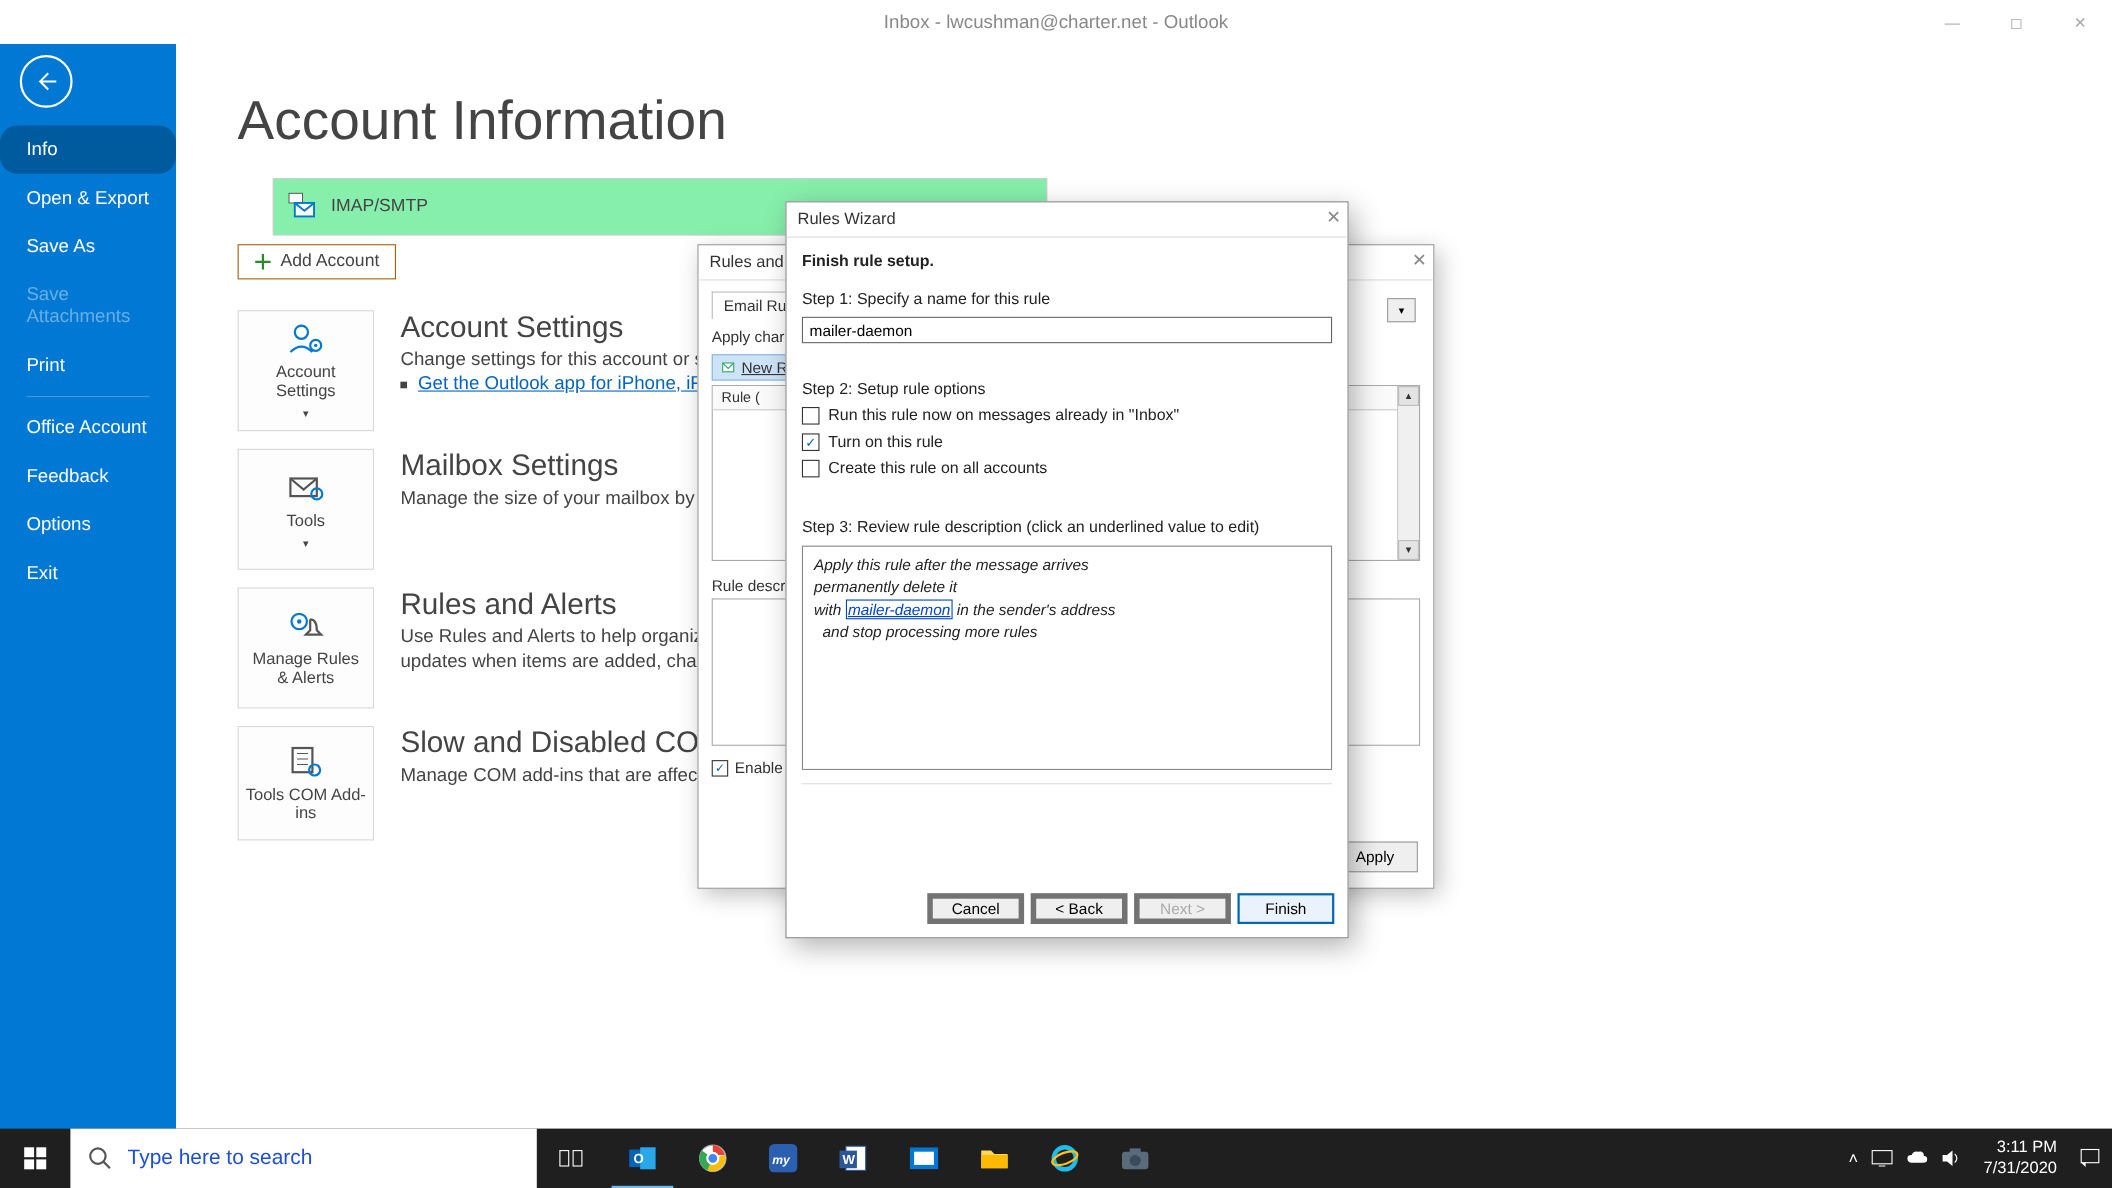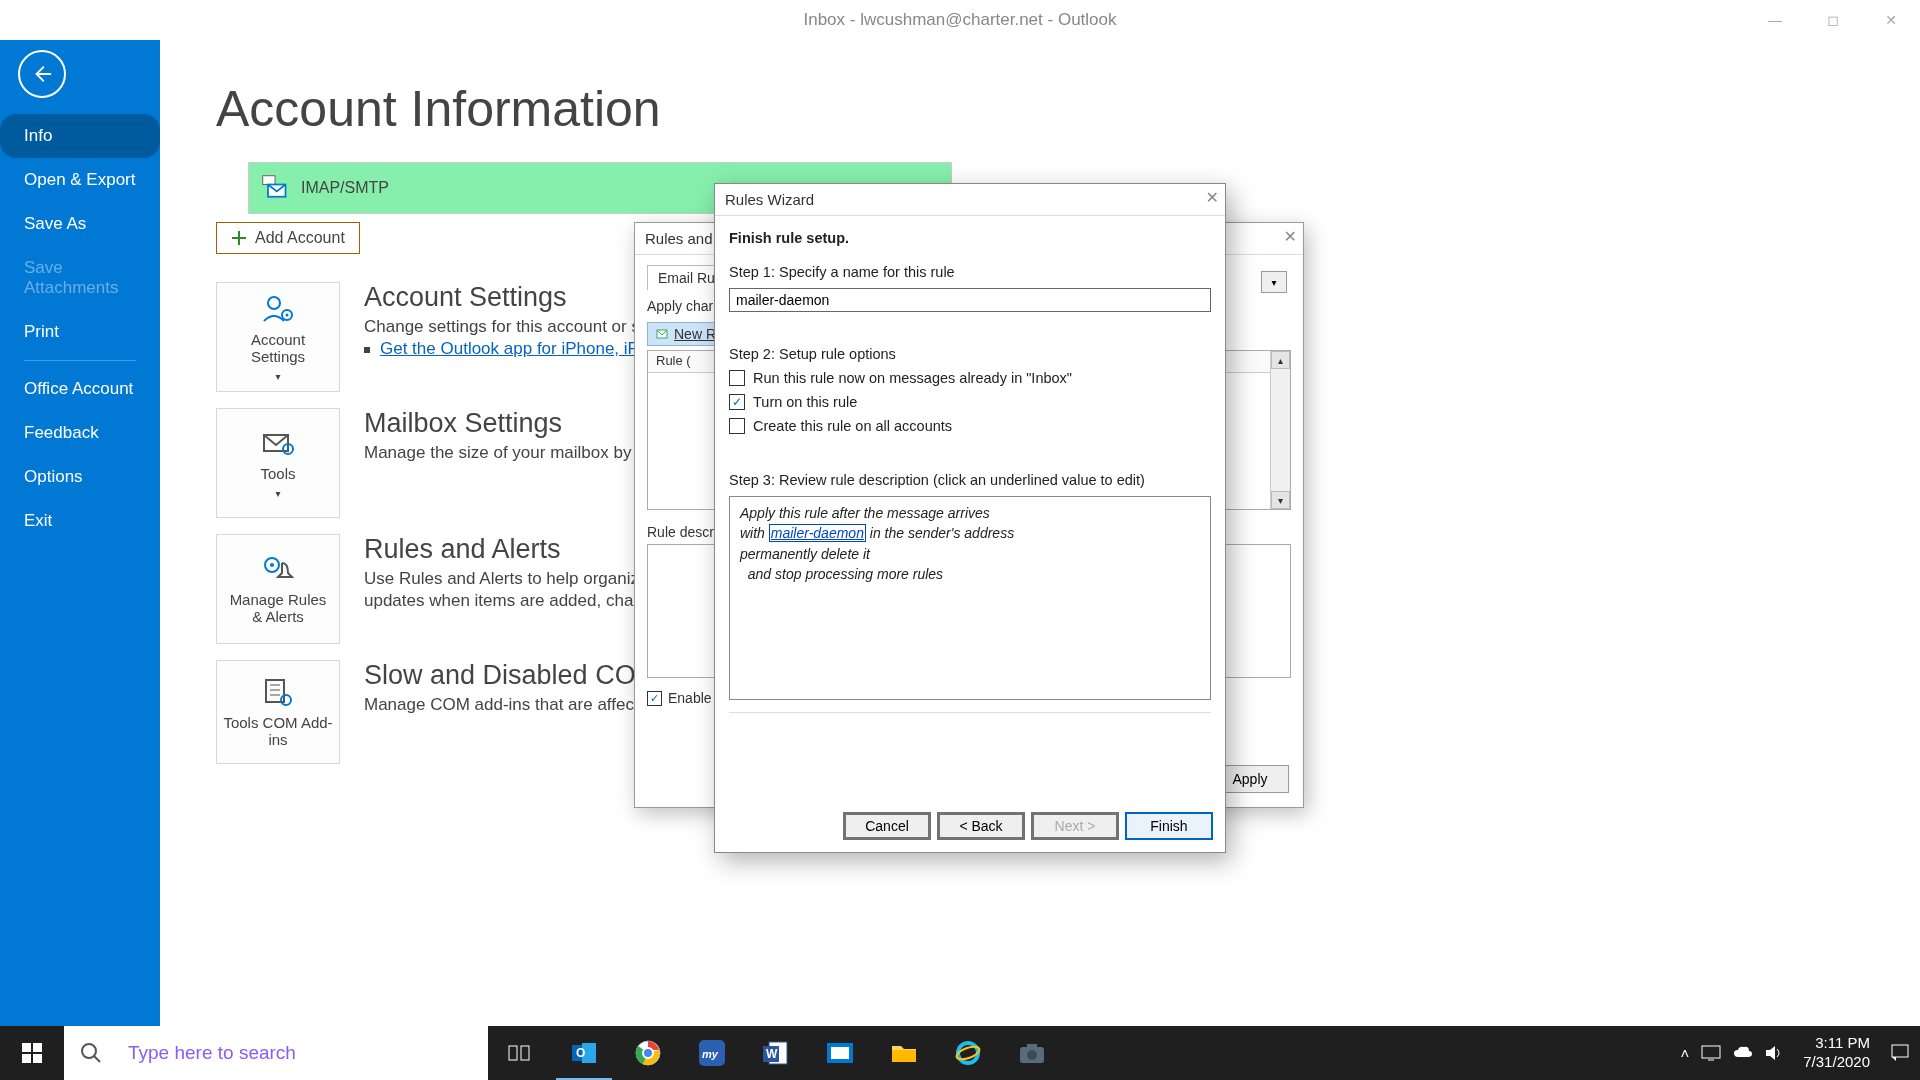--- a/index.html
+++ b/index.html
@@ -63,21 +63,21 @@
 .dlg-wizard { position: absolute; left: 714px; top: 183px; width: 512px; height: 670px; background: #fff; border: 1px solid #888; box-shadow: 6px 8px 24px rgba(0,0,0,0.3); z-index: 10; }
 .wiz-body { padding: 8px 14px; font-size: 14.5px; color: #222; }
 .wiz-subtitle { margin: 6px 0 18px 0; font-weight: bold; }
 .wiz-step { font-weight: 400; margin-bottom: 8px; }
 .wiz-input { width: 482px; height: 24px; border: 1px solid #666; padding: 2px 6px; font-size: 14px; }
 .wiz-check { display: flex; align-items: center; gap: 8px; margin: 8px 0; font-size: 14.5px; }
 .wiz-check .box { width: 16px; height: 16px; border: 1.5px solid #333; display: flex; align-items: center; justify-content: center; font-size: 12px; color: #0066bb; }
 .wiz-desc-box { border: 1px solid #888; height: 204px; padding: 6px 10px; font-size: 14px; line-height: 1.45; font-style: italic; }
 .wiz-desc-box .link { color: #0044cc; text-decoration: underline; border: 1px solid #0044cc; padding: 0 1px; }
 .wiz-buttons { position: absolute; bottom: 12px; right: 12px; display: flex; gap: 6px; }
-.wiz-btn { width: 88px; height: 28px; border: 3px solid #737373; background: #efefef; font-size: 14px; }
+.wiz-btn { width: 88px; height: 28px; border: 5px solid #737373; background: #efefef; font-size: 14px; }
 .wiz-btn.disabled { color: #aaa; }
 .wiz-btn.primary { border: 2px solid #0066bb; background: #eaf2fb; }
 .wiz-hr { border: none; border-top: 1px solid #ddd; margin: 12px 0; }
 
 
 .taskbar { position: absolute; bottom: 0; left: 0; right: 0; height: 54px; background: #1f1f1f; display: flex; align-items: center; color: #fff; }
 .tb-start { width: 64px; height: 54px; display: flex; align-items: center; justify-content: center; }
 .win-logo { width: 20px; height: 20px; display: grid; grid-template-columns: 1fr 1fr; grid-template-rows: 1fr 1fr; gap: 2px; }
 .win-logo div { background: #fff; }
 .tb-search { width: 424px; height: 54px; background: #fff; color: #555; display: flex; align-items: center; padding: 0 16px; gap: 14px; font-size: 19px; }
@@ -296,22 +296,22 @@
       </div>
     <div class="wiz-check">
         <span class="box"></span>
         <span>Create this rule on all accounts</span>
       </div>
 
     <div style="height:30px"></div>
     <div class="wiz-step">Step 3: Review rule description (click an underlined value to edit)</div>
     <div class="wiz-desc-box">
       <div>Apply this rule after the message arrives</div>
+      <div>permanently delete it</div>
       <div><span>with </span><span class="link">mailer-daemon</span><span> in the sender's address</span></div>
-      <div>permanently delete it</div>
       <div style="white-space: pre;">  and stop processing more rules</div>
     </div>
     <hr class="wiz-hr">
   </div>
   <div class="wiz-buttons">
     <button class="wiz-btn">Cancel</button>
     <button class="wiz-btn">&lt; Back</button>
     <button class="wiz-btn disabled">Next &gt;</button>
     <button class="wiz-btn primary">Finish</button>
   </div>
@@ -324,21 +324,21 @@
         <div></div>
         <div></div>
         <div></div>
       </div>
   </div>
   <div class="tb-search">
     <svg width="22" height="22">
         <circle cx="9" cy="9" r="7" stroke="#555" stroke-width="2" fill="none"></circle>
         <line x1="14" y1="14" x2="20" y2="20" stroke="#555" stroke-width="2"></line>
       </svg>
-    <span style="color:#8b5cf6;margin-left:12px;">Type here to search</span>
+    <span style="color:#1d4ed8;">Type here to search</span>
   </div>
   <div class="tb-icons">
     <div class="tb-icon">
         <svg width="24" height="20">
           <rect x="1" y="3" width="8" height="14" stroke="#fff" fill="none"></rect>
           <rect x="13" y="3" width="8" height="14" stroke="#fff" fill="none"></rect>
         </svg>
       </div>
     <div class="tb-icon active">
         <svg width="28" height="28">

